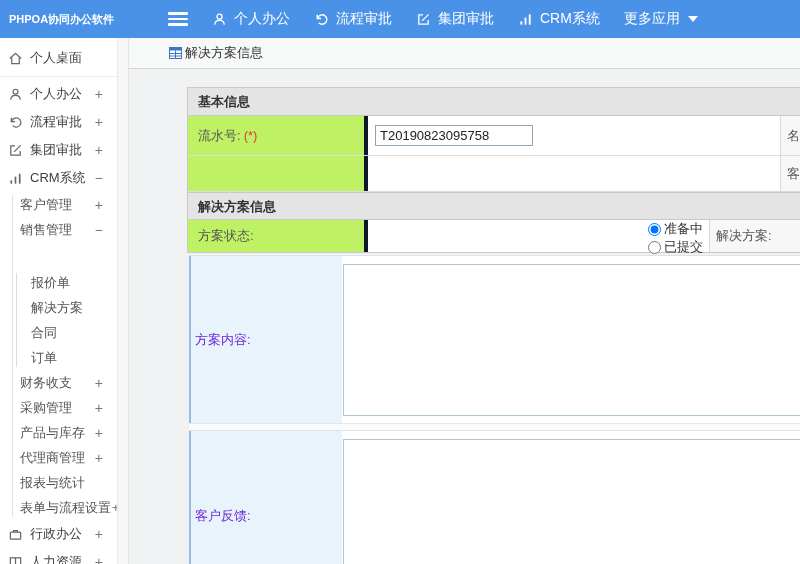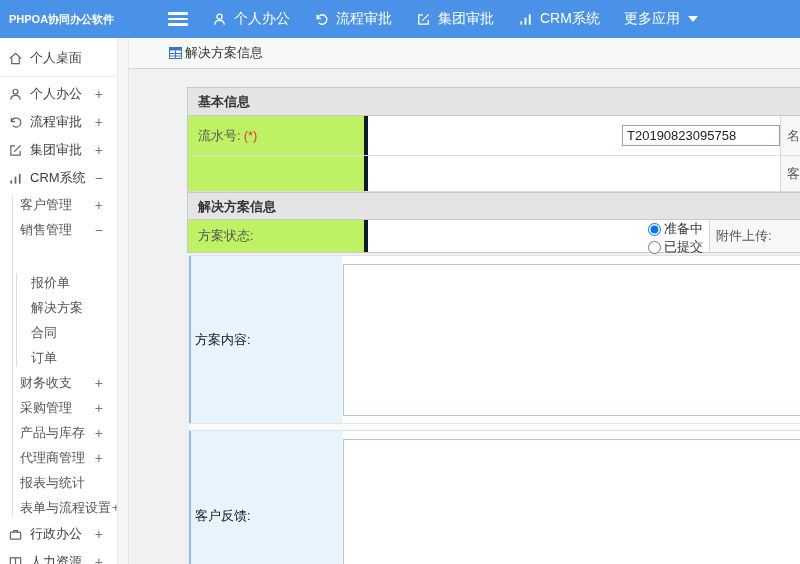--- a/index.html
+++ b/index.html
@@ -57,33 +57,33 @@
   
   .content { position:absolute; left:0; top:31px; right:0; bottom:0; overflow:hidden; }
   .form-a { margin:18px 0 0 58px; width:770px; border:1px solid #c9c9c9; background:#fff; font-size:13px; }
   .hdr { height:28px; line-height:27px; background:#e4e4e4; border-bottom:1px solid #c9c9c9; font-weight:bold; color:#333; padding-left:10px; }
   .hdr.mid { border-top:1px solid #c9c9c9; }
   .frow { display:flex; border-bottom:1px solid #dddddd; }
   .frow:last-child { border-bottom:none; }
   .cell-label { width:180px; flex:none; background:#bef264; border-right:4px solid #0f172a; display:flex; align-items:center; padding-left:10px; color:#555; }
   .cell-field { background:#fff; border-right:1px solid #d8d8d8; display:flex; align-items:center; }
   .cell-right { flex:1; background:#f7f7f7; display:flex; align-items:center; padding-left:6px; color:#555; }
-  .w-main { width:413px; flex:none;justify-content:flex-end; }
+  .w-main { width:413px; flex:none; }
   .w-radio { width:342px; flex:none; padding-left:8px; }
   .h40 { height:40px; } .h36 { height:36px; } .h32 { height:32px; }
   .req { color:#e03a3a; margin-left:3px; }
   .txt-input { width:158px; height:21px; margin-left:7px; border:1px solid #8fa4b3; font-size:13px; padding:1px 4px; font-family:"Liberation Sans",sans-serif; color:#222; }
   .radio-group { display:flex; align-items:flex-end; color:#333;flex-direction:column; }
   .radio-group label { display:flex; align-items:center; margin-right:6px; cursor:pointer; }
   .radio-group input { margin-right:3px; }
   
   .form-b { margin:2px 0 0 60px; width:768px; font-size:13px; }
   .erow { display:flex; background:#fff; border-top:1px solid #e2e2e2; }
   .erow-gap { height:7px; background:#fafbfb; border-top:1px solid #e6e6e6; }
-  .cell-blue { width:153px; flex:none; background:#e9f3fc; border-left:2px solid #8fbde4; display:flex; align-items:center; padding-left:4px; color:#0f172a; }
+  .cell-blue { width:153px; flex:none; background:#e9f3fc; border-left:2px solid #8fbde4; display:flex; align-items:center; padding-left:4px; color:#6d28d9; }
   .cell-editor { flex:1; padding:8px 0 8px 1px; background:#fff; }
   .big-textarea { display:block; width:508px; border:1px solid #adc6d0; background:#fff; resize:none; font-family:"Liberation Sans",sans-serif; }
   .ta1 { height:152px; }
   .ta2 { height:148px; }
   .erow.rowc { height:168px; }
   .erow.rowd { height:170px; }
 </style>
 </head>
 <body>
 
@@ -315,21 +315,21 @@
             <label>
               <input type="radio" name="status" style="">
               <span>已提交</span>
             </label>
             <label>
               <input type="radio" name="status" style="">
               <span>未提交</span>
             </label>
           </div>
           <div class="cell-right">
-            <span>附件上传:</span>
+            <span>解决方案:</span>
           </div>
         </div>
       </div>
 
       <div class="form-b">
         <div class="erow rowc">
           <div class="cell-blue">
             <span>方案内容:</span>
           </div>
           <div class="cell-editor">

